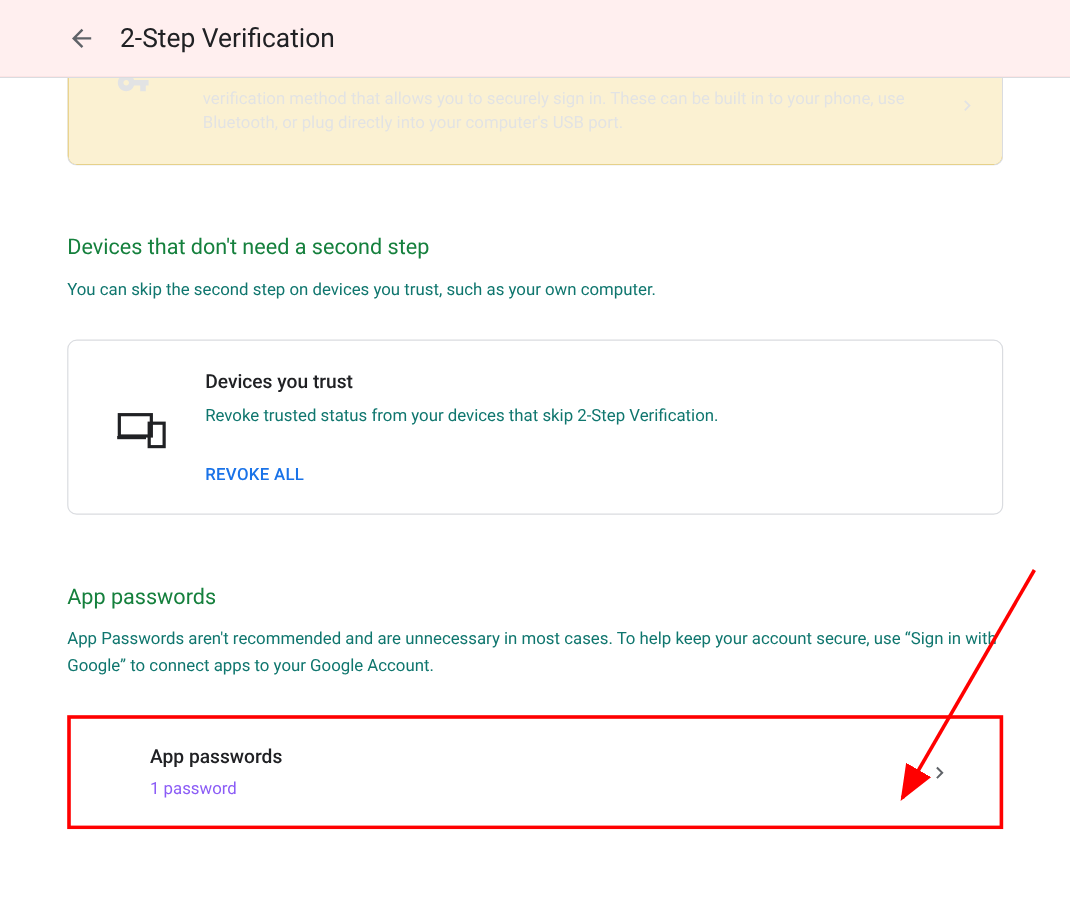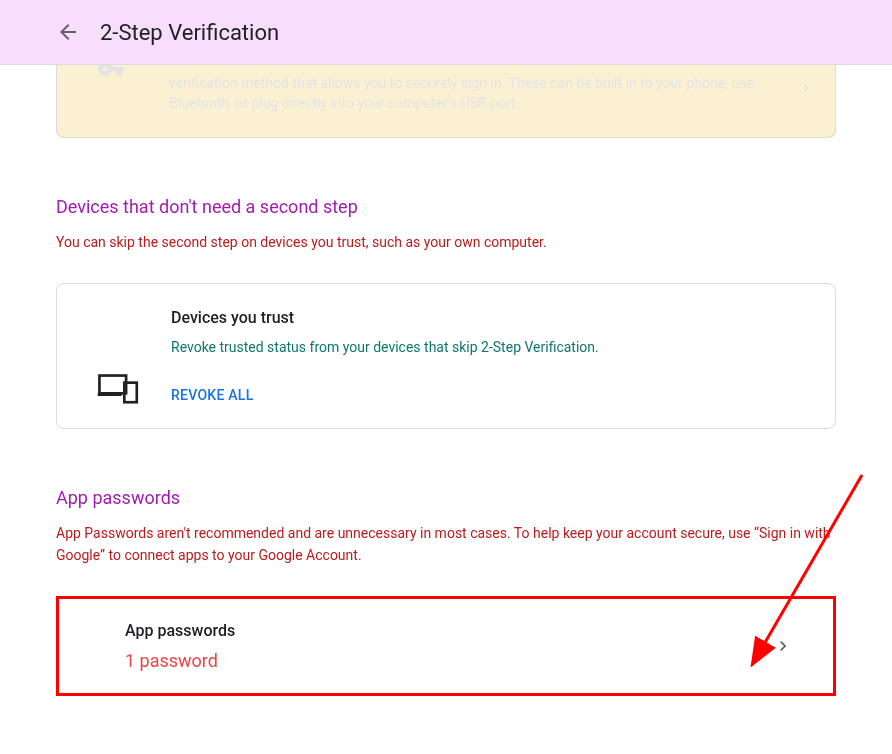--- a/index.html
+++ b/index.html
@@ -9,21 +9,21 @@
       color: #202124;
       width: 892px;
     }
     .header {
       position: relative;
       height: 65px;
       display: flex;
       align-items: center;
       padding-left: 56px;
       border-bottom: 1px solid #dadce0;
-      background: #d946ef;
+      background: #fca5a5;
       z-index: 10;
     }
     .header::before {
       content: '';
       position: absolute;
       top: 0; left: 0; right: 0; bottom: 0;
       background: rgba(255,255,255,0.82);
       z-index: -1;
     }
     .back-arrow {
@@ -82,35 +82,35 @@
       right: 20px;
       top: 14px;
       color: #5f6368;
     }
     .section {
       margin-top: 58px;
     }
     .section-title {
       font-size: 18px;
       font-weight: 400;
-      color: #a21caf;
+      color: #15803d;
       margin-bottom: 14px;
     }
     .section-desc {
       font-size: 14px;
-      color: #b91c1c;
+      color: #0f766e;
       line-height: 22px;
       margin-bottom: 30px;
     }
     .card {
       border: 1px solid #dadce0;
       border-radius: 8px;
       padding: 24px 40px 24px 40px;
       display: flex;
-      align-items: flex-end;
+      align-items: center;
       position: relative;
     }
     .card-icon {
       width: 56px;
       flex-shrink: 0;
       padding-top: 4px;
     }
     .card-body {
       flex: 1;
       padding-left: 18px;
@@ -148,22 +148,22 @@
       position: relative;
     }
     .app-pw-body { flex: 1; }
     .app-pw-title {
       font-size: 16px;
       font-weight: 500;
       color: #202124;
       margin-bottom: 10px;
     }
     .app-pw-sub {
-      font-size: 18px;
-      color: #ef4444;
+      font-size: 14px;
+      color: #8b5cf6;
     }
     .chevron-right {
       color: #5f6368;
     }
     .annotation-arrow {
       position: absolute;
       right: 30px;
       top: 400px;
       pointer-events: none;
     }

